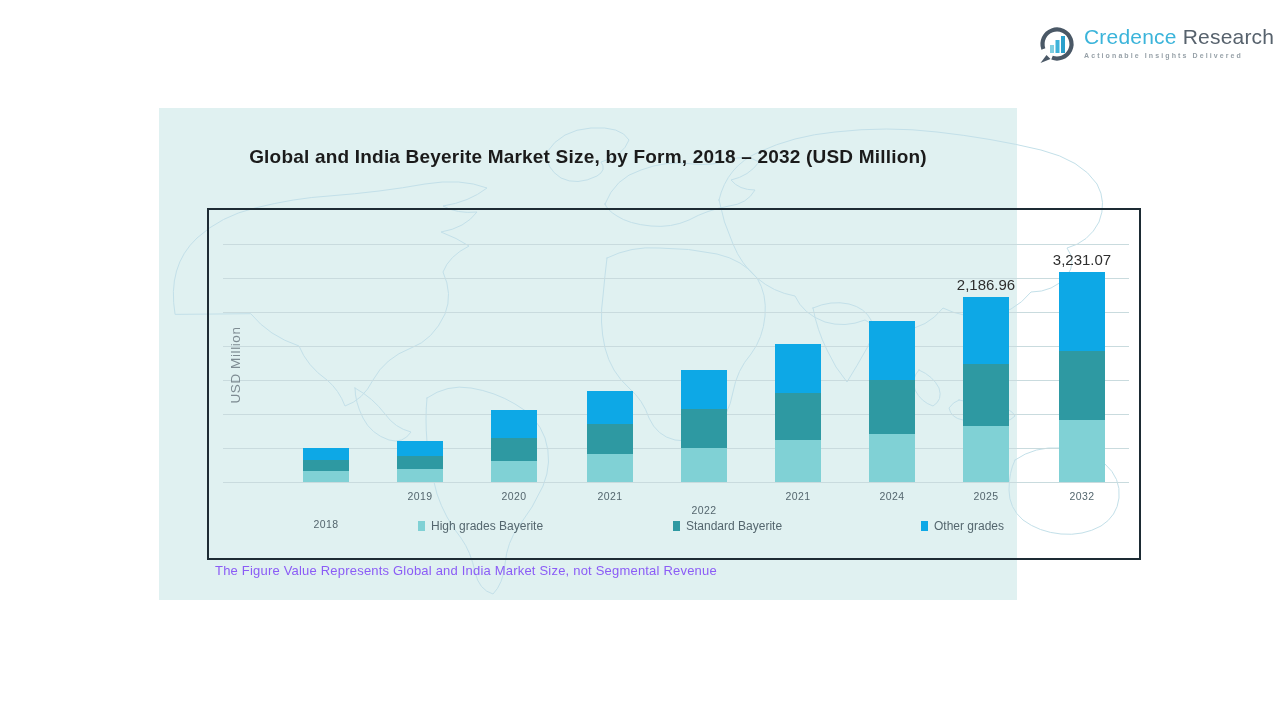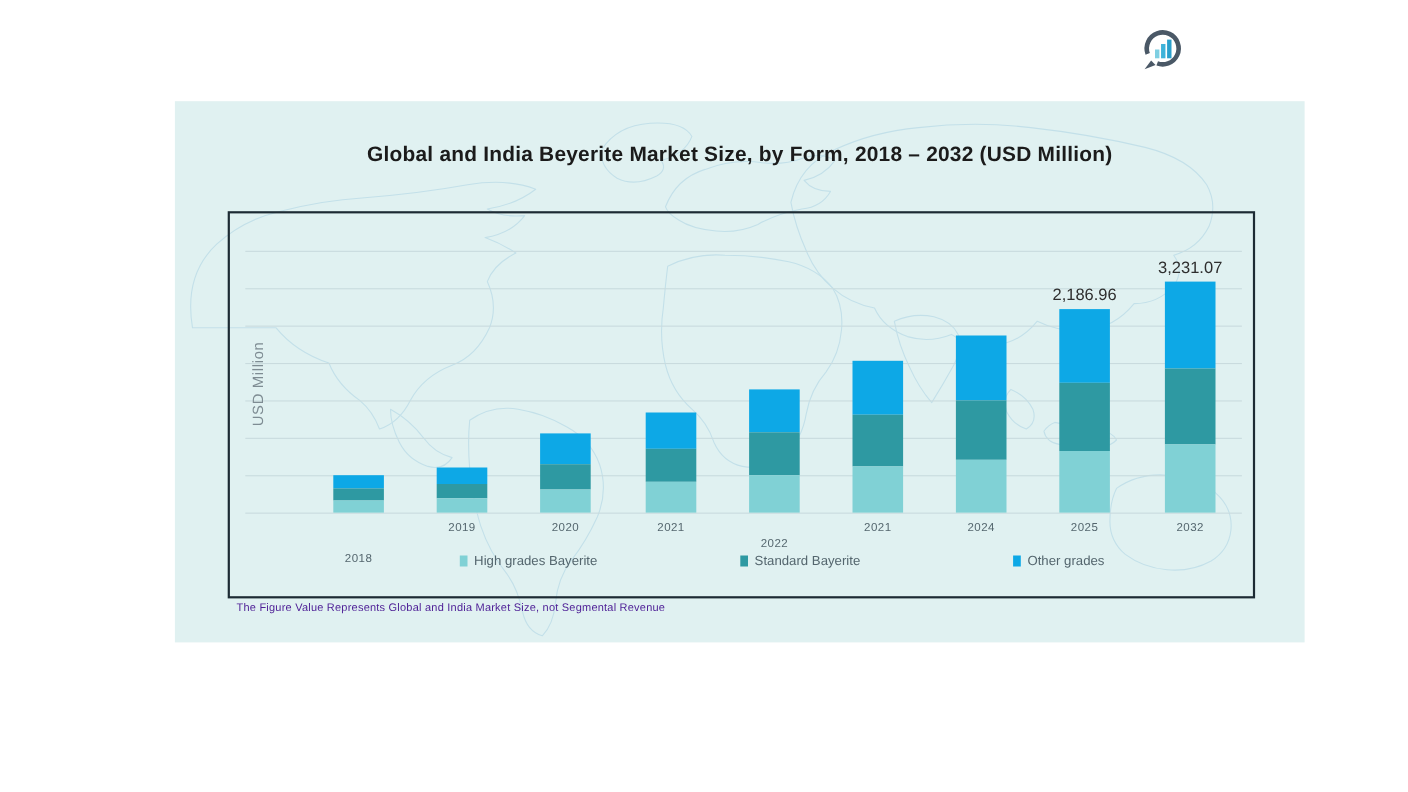--- a/index.html
+++ b/index.html
@@ -9,52 +9,56 @@
   }
   
   .logo{position:absolute;left:1037px;top:25px;display:flex;align-items:flex-start;gap:7px;}
   .logo-icon{width:40px;height:40px;flex:0 0 auto;}
   .logo-textcol{display:flex;flex-direction:column;}
   .logo-name{font-size:21px;line-height:24px;letter-spacing:.2px;white-space:nowrap;}
   .logo-name .accent{color:#3bb4da;}
   .logo-name .dark{color:#57626d;}
   .logo-tagline{font-size:7px;font-weight:700;letter-spacing:2.1px;color:#97a1a8;margin-top:3px;white-space:nowrap;}
   
-  .panel{position:absolute;left:159px;top:92px;width:1027px;height:492px;background:#e0f1f1;}
+  .panel{position:absolute;left:159px;top:108px;width:858px;height:492px;background:#e0f1f1;}
   .map-svg{position:absolute;left:0;top:0;width:1027px;height:492px;}
   .chart-title{position:absolute;left:0;top:38px;width:100%;text-align:center;
     font-size:19px;font-weight:700;color:#1b1b1b;letter-spacing:.2px;}
   .chart-frame{position:absolute;left:48px;top:100px;width:934px;height:352px;
     border:2px solid #1d2b34;box-sizing:border-box;}
   .plot{position:absolute;left:0;top:0;right:0;bottom:0;}
   .gridline{position:absolute;left:14px;right:10px;height:1px;background:#c9dbde;}
   .bar{position:absolute;display:flex;flex-direction:column;}
   .bar-seg{width:100%;}
   .x-tick{position:absolute;top:280px;width:70px;margin-left:-35px;text-align:center;
     font-size:10.5px;color:#54666e;letter-spacing:.4px;}
   .value-label{position:absolute;width:120px;margin-left:-60px;text-align:center;
     font-size:15px;color:#2e2e2e;}
   .ylabel{position:absolute;left:26px;top:155px;transform:translate(-50%,-50%) rotate(-90deg);
     white-space:nowrap;font-size:13.5px;color:#7e8c93;letter-spacing:.6px;}
   .legend-item{position:absolute;top:309px;display:flex;align-items:center;gap:6px;
     font-size:12px;color:#54666e;}
   .legend-swatch{width:7px;height:10px;flex:0 0 auto;}
-  .footnote{position:absolute;left:56px;top:455px;font-size:10px;color:#4c1d95;letter-spacing:.2px;}
+  .footnote{position:absolute;left:56px;top:455px;font-size:13px;color:#8b5cf6;letter-spacing:.2px;}
 </style>
 </head>
 <body>
 
 <div class="logo">
   <svg class="logo-icon" viewBox="0 0 40 40">
     <circle cx="20" cy="19" r="14.5" fill="none" stroke="#4a5866" stroke-width="4.2" stroke-dasharray="78 13" transform="rotate(160 20 19)"></circle>
     <path d="M9.5 30 L3.5 38 L13.5 34 Z" fill="#4a5866"></path>
     <rect x="13" y="20" width="4" height="8" fill="#7fcfe2"></rect>
     <rect x="18.5" y="15" width="4" height="13" fill="#3eb3da"></rect>
     <rect x="24" y="11" width="4" height="17" fill="#2aa0cc"></rect>
   </svg>
+  <div class="logo-textcol">
+    <div class="logo-name"><span class="accent">Credence</span> <span class="dark">Research</span></div>
+    <div class="logo-tagline">Actionable Insights Delivered</div>
+  </div>
 </div>
 
 <div class="panel">
 
   <svg class="map-svg" viewBox="0 0 1027 492" fill="none" stroke="#c3e0e9" stroke-width="1" stroke-linejoin="round" stroke-linecap="round">
     <path d="M388,44 q14,-22 44,-24 q30,-2 38,12 q-6,16 -28,22 q6,8 -4,14 q-20,10 -36,2 q-16,-10 -14,-26 z"></path>
     <path d="M16,206 q-8,-48 22,-76 q24,-22 58,-30 q40,-10 74,-12 q52,-4 96,-12 q36,-6 62,4 q-18,14 -44,18 q14,8 34,6 q-12,16 -36,20 q16,6 28,14 q-20,10 -26,26 q10,22 2,42 q-12,26 -34,34 q-26,10 -38,32 q-10,20 -28,26 q-6,-16 -18,-26 q-20,-14 -28,-34 q-30,-10 -48,-32 z"></path>
     <path d="M196,280 q18,10 30,26 q10,14 26,18 q-8,12 -22,8 q-18,-6 -26,-22 q-8,-16 -8,-30 z"></path>
     <path d="M268,290 q20,-14 44,-10 q24,4 44,16 q22,12 30,34 q8,24 -2,48 q-10,22 -24,40 q-12,16 -14,38 q-2,20 -12,30 q-14,-4 -18,-22 q-4,-20 -14,-34 q-16,-20 -24,-44 q-8,-26 -10,-52 q-2,-24 0,-44 z"></path>
     <path d="M446,96 q10,-26 36,-34 q26,-10 52,-6 q20,2 36,-4 q18,-6 30,2 q-10,14 -28,18 q8,10 24,10 q-8,14 -26,16 q-22,4 -40,14 q-18,8 -38,6 q-22,-2 -34,-10 q-10,-6 -12,-12 z"></path>

